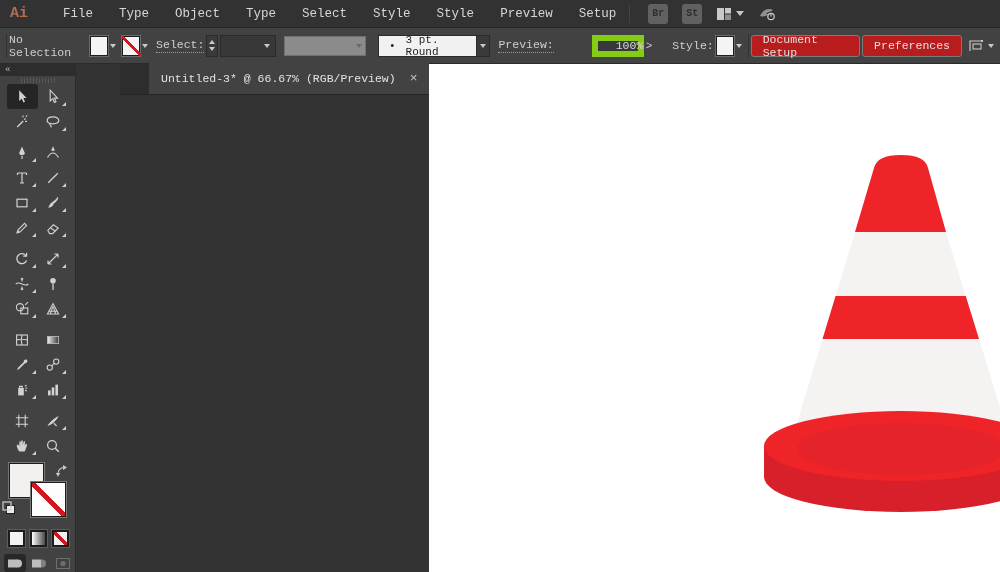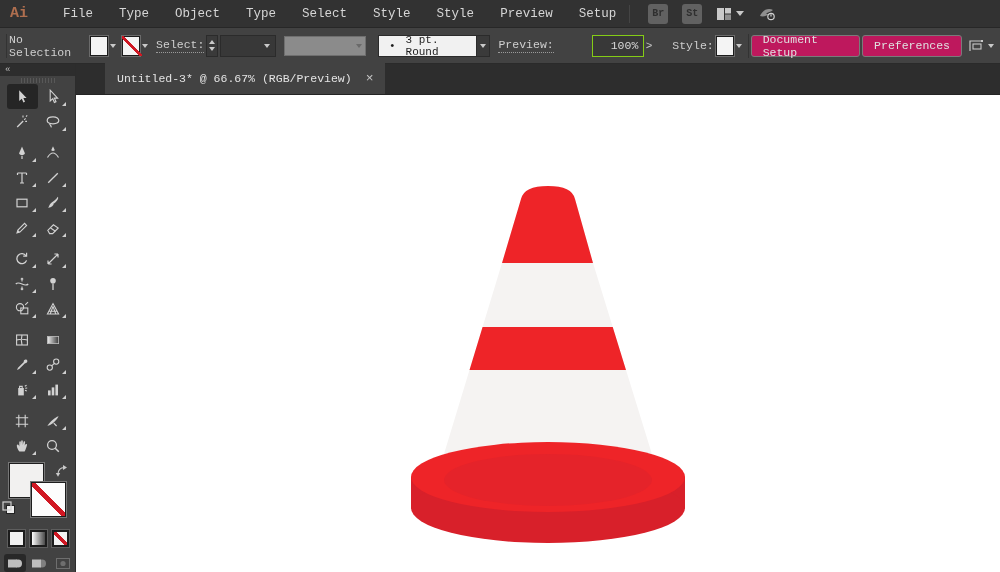--- a/index.html
+++ b/index.html
@@ -35,24 +35,24 @@
   .tri-up { width:0; height:0; border-left:3.5px solid transparent; border-right:3.5px solid transparent; border-bottom:4px solid #c9c9c9; }
   .tri-dn { width:0; height:0; border-left:3.5px solid transparent; border-right:3.5px solid transparent; border-top:4px solid #c9c9c9; }
   .dd-dark { height:22px; background:#383838; border:1px solid #2b2b2b; display:flex; align-items:center; padding:0 5px; }
   .dd-dark .chev { margin-left:auto; }
   .dd-disabled { width:92px; height:20px; background:#8b8b8b; border:1px solid #6f6f6f; display:flex; align-items:center; }
   .dd-disabled .chev { margin-left:auto; border-top-color:#6a6a6a; margin-right:3px; }
   .brush-field { height:22px; background:#f1f1f1; color:#1c1c1c; display:flex; align-items:center;
     gap:10px; padding:0 10px; font-size:11px; border:1px solid #2b2b2b; }
   .brush-chev { width:16px; height:22px; background:#3a3a3a; border:1px solid #2b2b2b; border-left:none;
     display:flex; align-items:center; justify-content:center; }
-  .opacity-field { width:52px; height:22px; background:#383838; border:1px solid #84cc16;
+  .opacity-field { width:52px; height:22px; background:#383838; border:6px solid #84cc16;
     display:flex; align-items:center; padding:0 18px; color:#d8d8d8;margin-left:36px; }
   .gt { color:#c9c9c9; font-size:11px; }
-  .cb-btn { height:22px; border:1px solid #7a7a7a; border-radius:3px; background:#be185d;
+  .cb-btn { height:22px; border:1px solid #7a7a7a; border-radius:3px; background:#b91c1c;
     color:#e0e0e0; display:flex; align-items:center; padding:0 11px; font-size:11.5px; }
   .ticon-sm { color:#c9c9c9; }
 
   
   .main { flex:1; display:flex; min-height:0; }
 
   
   .tools-panel { width:76px; background:#424242; border-right:1px solid #2c2c2c; display:flex; flex-direction:column; flex:0 0 auto; }
   .tp-header { height:13px; background:#2d2d2d; color:#bdbdbd; font-size:9px; line-height:12px; padding-left:5px; }
   .tp-grip { height:10px; display:flex; align-items:center; justify-content:center; }
@@ -82,21 +82,21 @@
   .stype.gradient { background:linear-gradient(90deg,#fdfdfd,#4a4a4a); }
   .stype.none:before { content:""; position:absolute; inset:0;
     background:linear-gradient(45deg, transparent 40%, #cf1722 40%, #cf1722 60%, transparent 60%); }
 
   .modes-row { display:flex; gap:2px; padding:7px 0 0 4px; flex:0 0 auto; }
   .mode { width:22px; height:18px; display:flex; align-items:center; justify-content:center; color:#bdbdbd; border-radius:3px; }
   .mode.active { background:#282828; }
   .mode.disabled { color:#6e6e6e; }
 
   
-  .canvas-col { flex:1; display:flex; flex-direction:column; min-width:0; }
+  .canvas-col { flex:1; display:flex; flex-direction:row; min-width:0;padding-left:44px; }
   .tabstrip { height:31px; background:#2d2d2d; border-bottom:1px solid #242424; display:flex; align-items:flex-end; padding-left:29px; flex:0 0 auto; }
   .doc-tab { height:31px; background:#424242; display:flex; align-items:center; gap:14px; padding:0 12px;
     color:#e3e3e3; font-size:11.5px; }
   .tab-close { color:#c6c6c6; font-size:13px; line-height:1; }
   .artboard { flex:1; background:#ffffff; position:relative; overflow:hidden; }
   .artboard svg { position:absolute; left:0; top:0; }
 </style>
 </head>
 <body>
 

